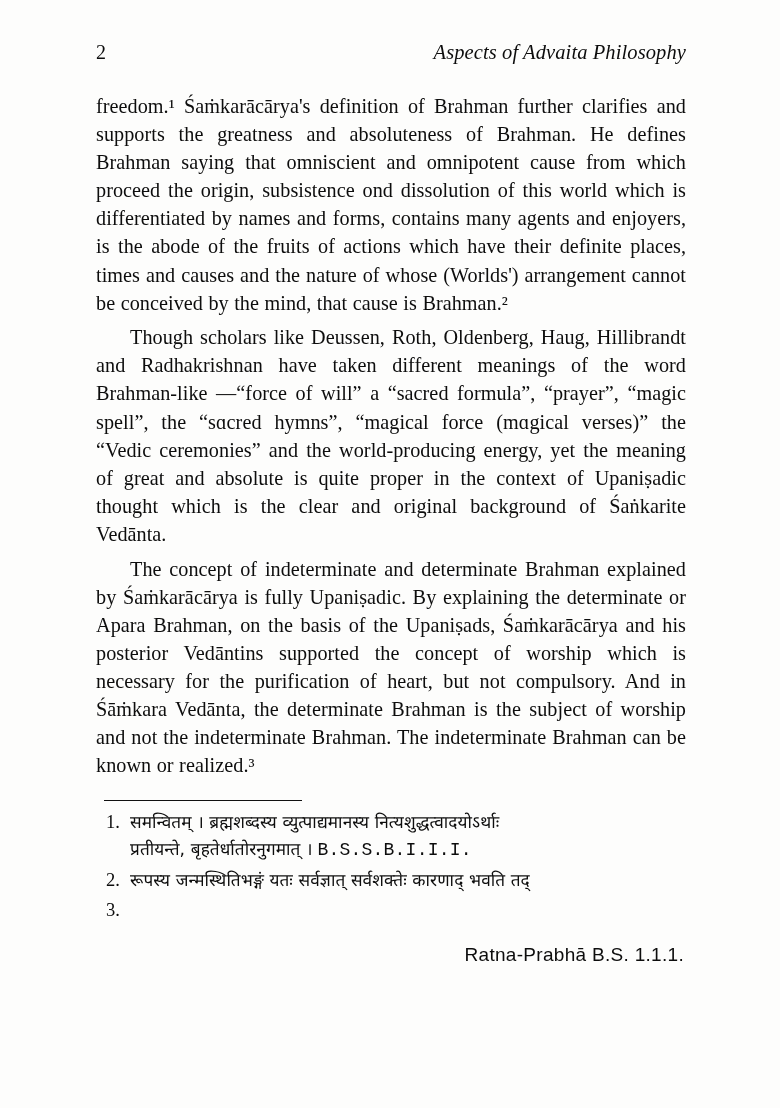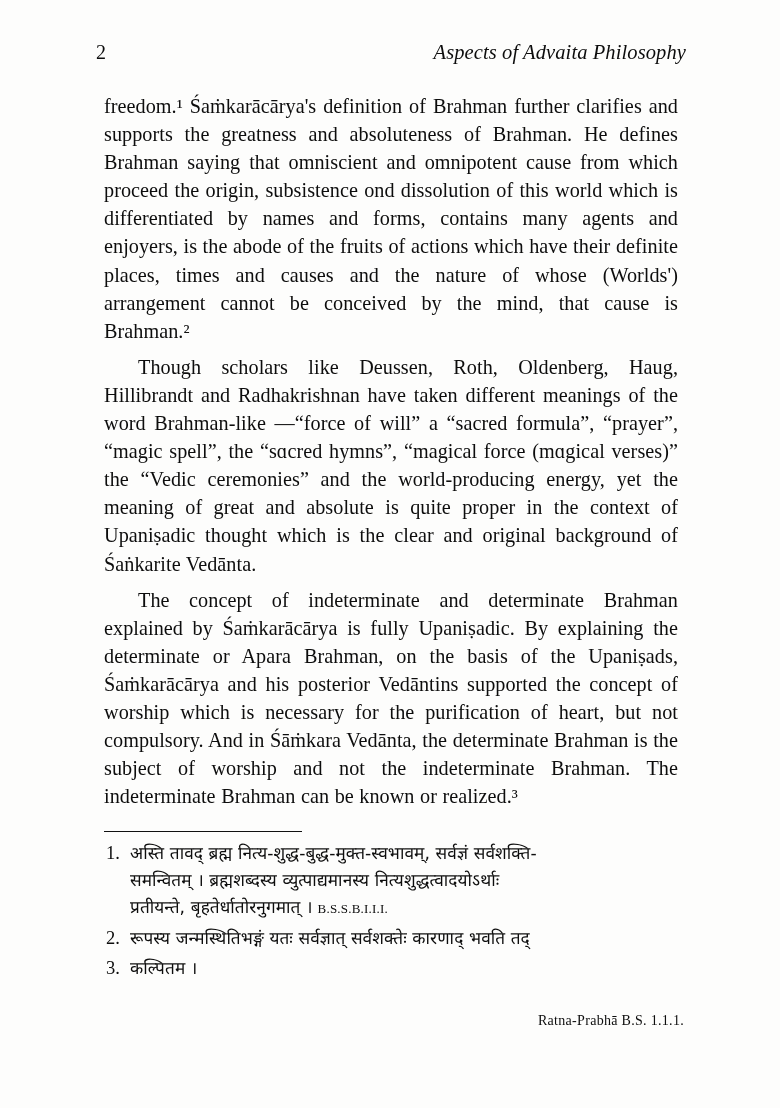--- a/index.html
+++ b/index.html
@@ -40,21 +40,21 @@
     font-style: italic;
     font-size: 20.5px;
     line-height: 1;
     letter-spacing: 0.1px;
     white-space: nowrap;
     margin-left: 16px;
   }
 
   
   .body-text p {
-    margin: 8px;
+    margin: 0;
     font-size: 20.2px;
     line-height: 28.1px;
     text-align: justify;
     text-justify: inter-word;
     letter-spacing: 0.05px;
     word-spacing: 0.4px;
     -webkit-hyphens: none;
     hyphens: none;
   }
   .body-text p.indent {
@@ -95,34 +95,34 @@
     font-size: 17.4px;
     line-height: 27px;
     text-align: justify;
     letter-spacing: 0.1px;
   }
   .fn-body .dev {
     font-family: "DejaVu Sans", "Liberation Sans", sans-serif;
     font-size: 17.2px;
   }
   .fn-body .ref {
-    font-family: Liberation Serif, serif;
-    font-size: 13px;
+    font-family: Liberation Mono, monospace;
+    font-size: 18px;
     letter-spacing: 0.2px;
   }
   .fn-line {
     display: block;
   }
 
   
   .attribution {
-    margin-top: 31px;
+    margin-top: 20px;
     text-align: right;
-    font-family: Liberation Serif, serif;
-    font-size: 14px;
+    font-family: Liberation Sans, sans-serif;
+    font-size: 19px;
     letter-spacing: 0.3px;
     padding-right: 2px;
   }
 </style>
 </head>
 <body>
 
 <div class="page">
   <div class="content">
 
@@ -137,37 +137,35 @@
       <p class="indent">The concept of  indeterminate and determinate  Brahman explained by Śaṁkarācārya is  fully Upaniṣadic. By explaining the  determinate  or  Apara  Brahman,  on  the basis of the Upaniṣads, Śaṁkarācārya and his posterior Vedāntins supported the concept of worship which is  necessary  for  the  purification of heart, but not compulsory.  And  in Śāṁkara  Vedānta,  the determinate Brahman is the  subject  of  worship  and  not  the indeterminate Brahman.  The indeterminate  Brahman  can  be known or  realized.³</p>
     </div>
 
     <div class="fn-rule"></div>
 
     <div class="footnotes">
 
       <div class="fn">
         <span class="fn-num">1.</span>
         <span class="fn-body">
-          <span class="dev fn-line">अस्ति तावद् ब्रह्म  नित्य-शुद्ध-बुद्ध-मुक्त-स्वभावम्,  सर्वज्ञं   सर्वशक्ति-</span>
           <span class="dev fn-line">समन्वितम् ।  ब्रह्मशब्दस्य   व्युत्पाद्यमानस्य  नित्यशुद्धत्वादयोऽर्थाः</span>
           <span class="fn-line"><span class="dev">प्रतीयन्ते, बृहतेर्धातोरनुगमात् ।</span> <span class="ref">B.S.S.B.I.I.I.</span></span>
         </span>
       </div>
 
       <div class="fn">
         <span class="fn-num">2.</span>
         <span class="fn-body">
           <span class="dev fn-line">रूपस्य जन्मस्थितिभङ्गं यतः सर्वज्ञात्  सर्वशक्तेः कारणाद्  भवति तद्</span>
         </span>
       </div>
 
       <div class="fn">
         <span class="fn-num">3.</span>
         <span class="fn-body">
-          <span class="dev fn-line">कल्पितम ।</span>
         </span>
       </div>
 
     </div>
 
     <div class="attribution">Ratna-Prabhā B.S. 1.1.1.</div>
 
   </div>
 </div>
 

